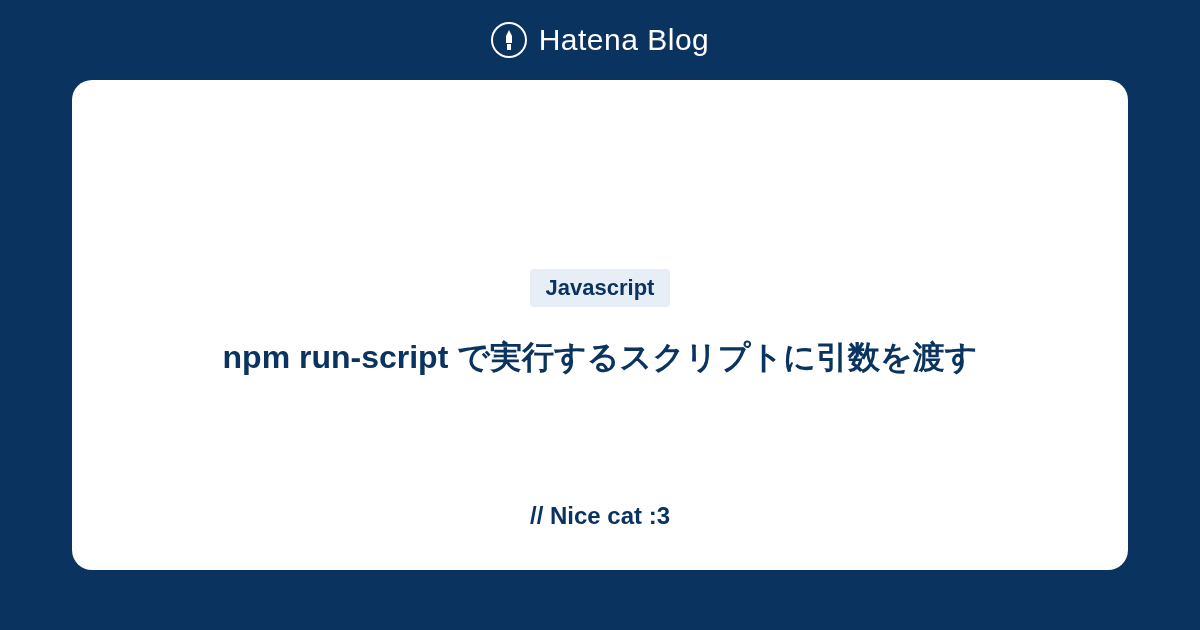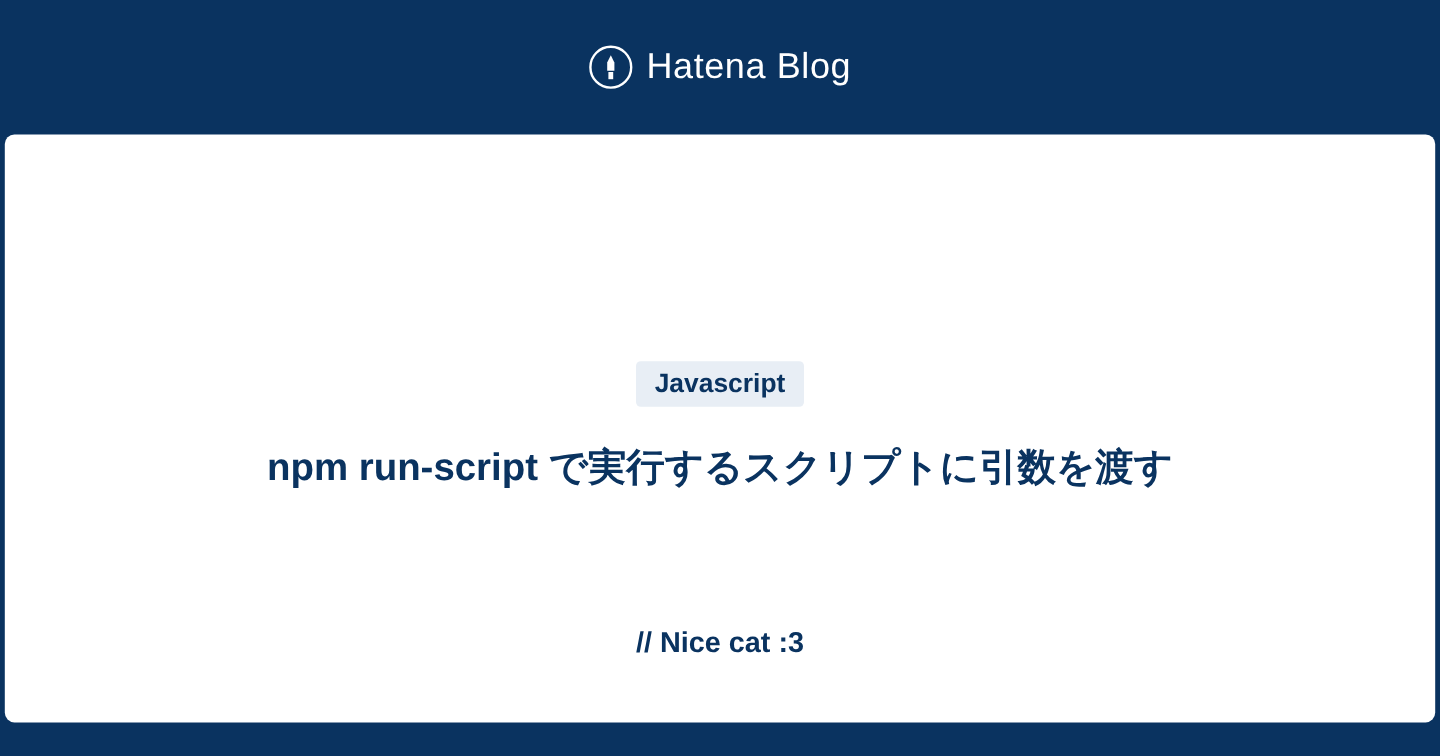--- a/index.html
+++ b/index.html
@@ -13,21 +13,21 @@
       background-color: #0a3360;
       font-family: -apple-system, BlinkMacSystemFont, "Segoe UI", "Hiragino Sans", "Hiragino Kaku Gothic ProN", Meiryo, sans-serif;
       display: flex;
       flex-direction: column;
       align-items: center;
     }
     .header {
       display: flex;
       align-items: center;
       justify-content: center;
-      height: 112px;
+      height: 80px;
       gap: 12px;
     }
     .logo-icon {
       width: 36px;
       height: 36px;
       border: 2px solid #ffffff;
       border-radius: 50%;
       display: flex;
       align-items: center;
       justify-content: center;
@@ -37,22 +37,22 @@
       height: 22px;
     }
     .logo-text {
       color: #ffffff;
       font-size: 30px;
       font-weight: 400;
       letter-spacing: 0.5px;
     }
     .card {
       background-color: #ffffff;
-      border-radius: 8px;
-      width: 1192px;
+      border-radius: 20px;
+      width: 1056px;
       height: 490px;
       display: flex;
       flex-direction: column;
       align-items: center;
       justify-content: center;
       padding: 40px 60px;
       position: relative;
     }
     .tag {
       background-color: #e8eef5;
@@ -66,21 +66,21 @@
     .title {
       color: #0a3360;
       font-size: 32px;
       font-weight: 700;
       text-align: center;
       line-height: 1.5;
       max-width: 900px;
     }
     .footer {
       position: absolute;
-      bottom: 52px;
+      bottom: 40px;
       color: #0a3360;
       font-size: 24px;
       font-weight: 700;
     }
   </style>
 </head>
 <body>
 
 <div class="header">
   <span class="logo-icon">

